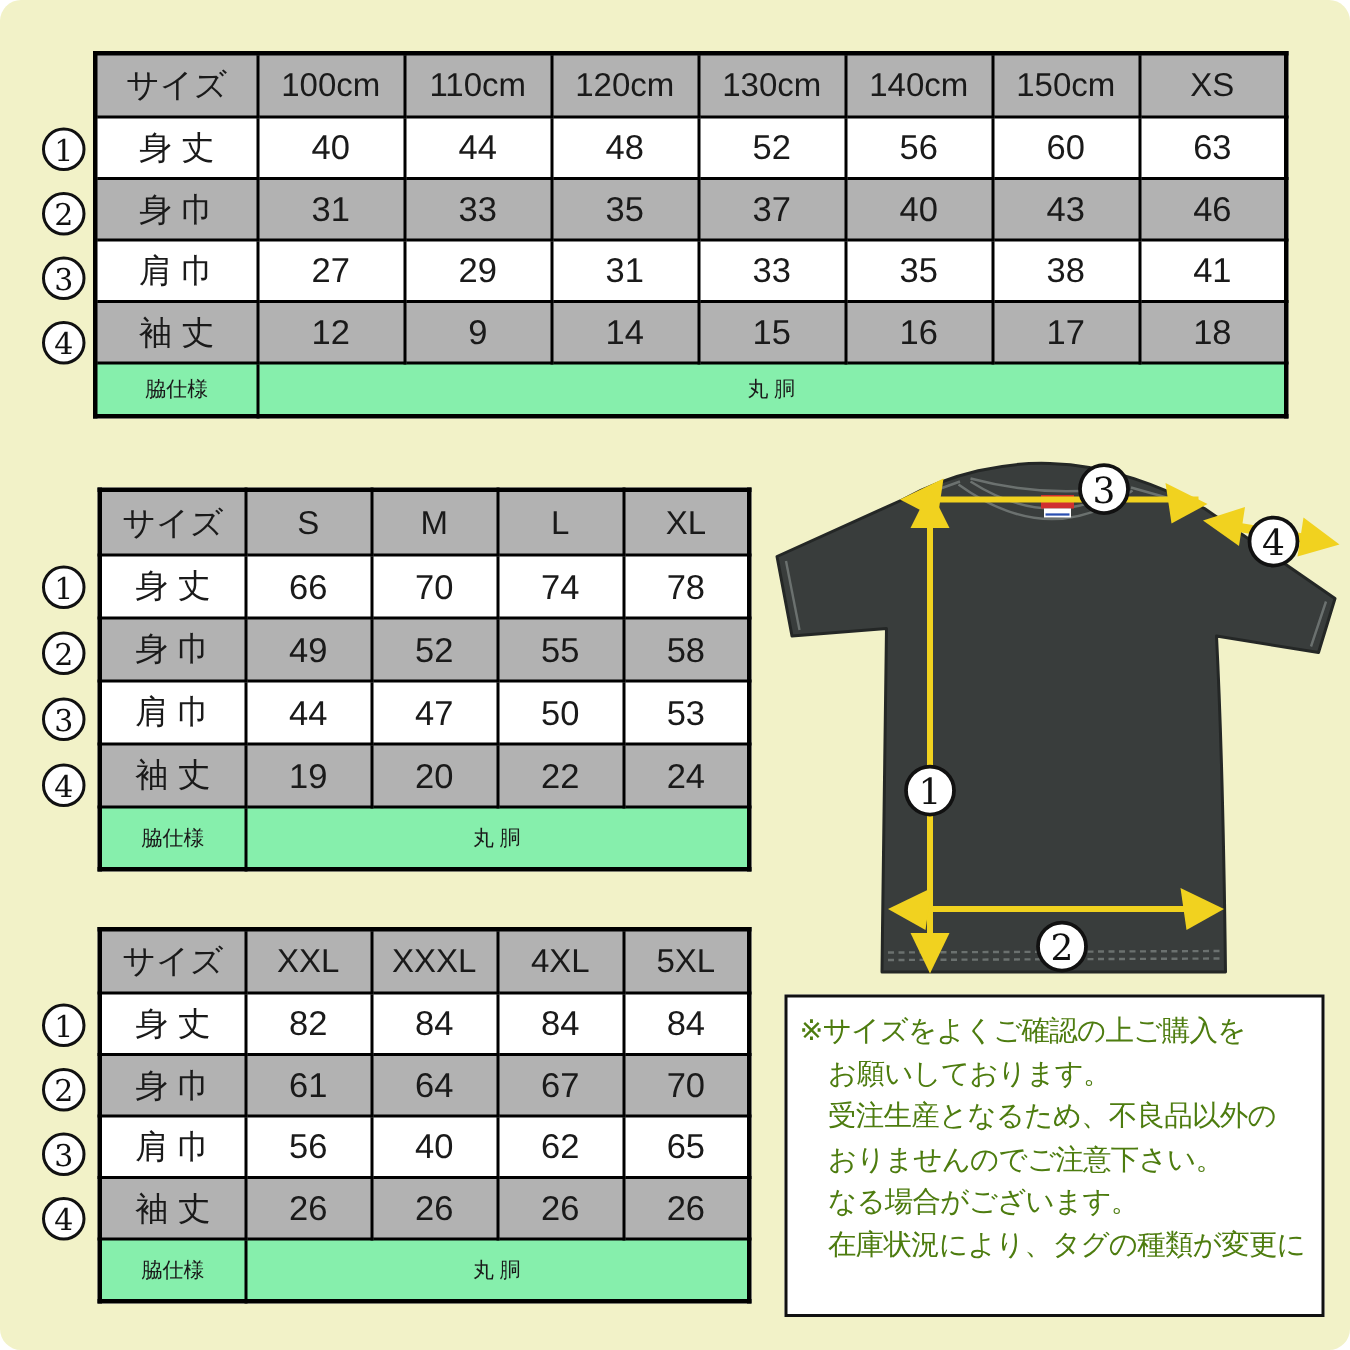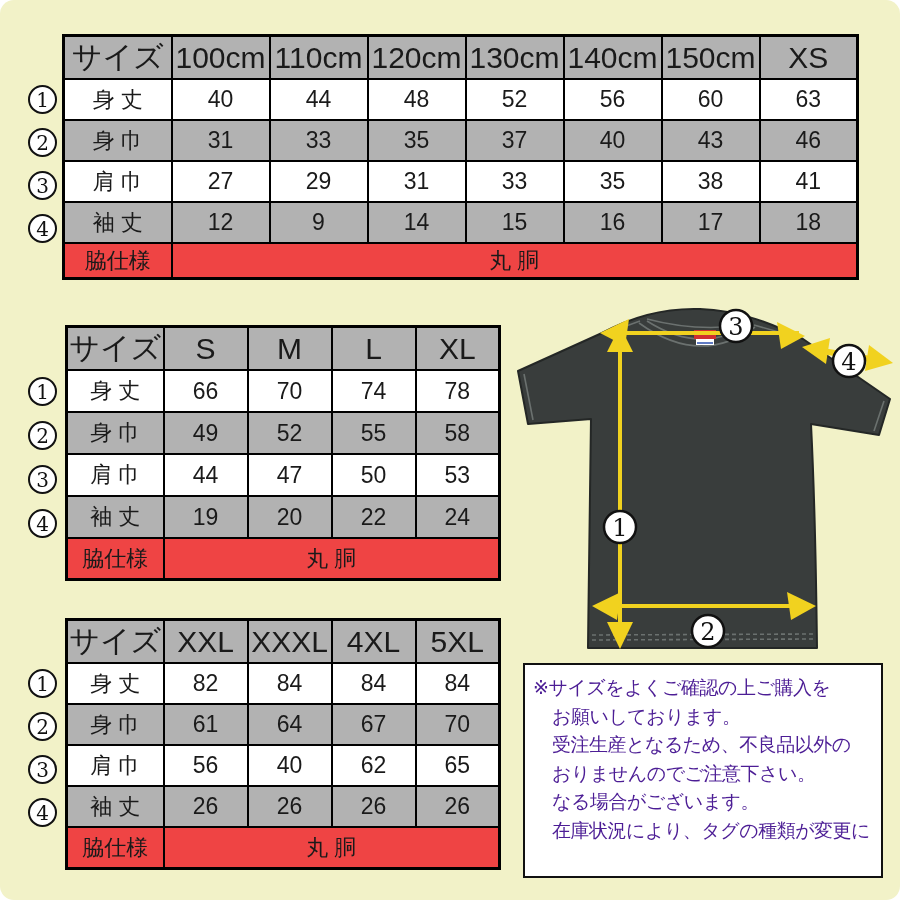--- a/index.html
+++ b/index.html
@@ -12,26 +12,26 @@
 
   
   table.size-table{
     position:absolute;border-collapse:collapse;table-layout:fixed;
     background:#ffffff;border:3px solid #000;
   }
   table.size-table td,table.size-table th{
     border:2px solid #000;text-align:center;vertical-align:middle;
     padding:0;color:#1a1a1a;font-weight:normal;
   }
-  table.size-table .hdr td,table.size-table .hdr th{background:#b2b2b2;font-size:30px;}
+  table.size-table .hdr td,table.size-table .hdr th{background:#b2b2b2;font-size:22px;}
   table.size-table .gray td{background:#b2b2b2;}
   table.size-table .white td{background:#ffffff;}
   table.size-table td.lbl{font-size:22px;}
   table.size-table td.val{font-size:23px;}
-  table.size-table .footer td{background:#ef4444;font-size:22px;}
+  table.size-table .footer td{background:#86efac;font-size:14px;}
 
   .t-kids{left:62px;top:34px;width:795px;}
   .t-kids .hdr th{height:40px;}
   .t-kids .r td{height:39px;}
   .t-kids .footer td{height:33px;}
 
   .t-adult{left:65px;top:325px;width:435px;}
   .t-adult .hdr th{height:41px;}
   .t-adult .r td{height:40px;}
   .t-adult .footer td{height:39px;}
@@ -50,21 +50,21 @@
     font-size:20px;color:#111;line-height:1;
   }
 
   
   .notice{
     position:absolute;left:523px;top:663px;width:360px;height:215px;
     background:#ffffff;border:2px solid #111;box-sizing:border-box;
     padding:9px 6px 0 8px;
   }
   .notice .line{
-    font-size:19px;line-height:28.5px;color:#4c1d95;
+    font-size:19px;line-height:28.5px;color:#4d7c0f;
     white-space:nowrap;letter-spacing:-0.5px;
   }
   .notice .line.indent{padding-left:19px;}
 
   
   .shirt-wrap{position:absolute;left:505px;top:303px;width:390px;height:354px;}
 </style>
 </head>
 <body>
 

